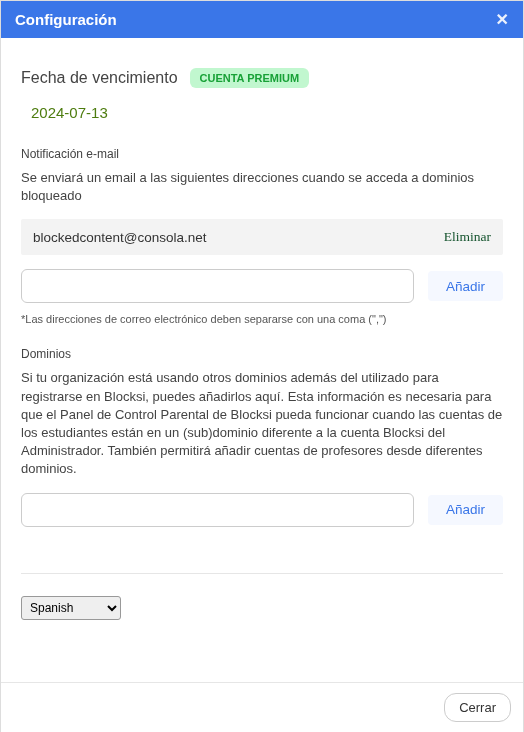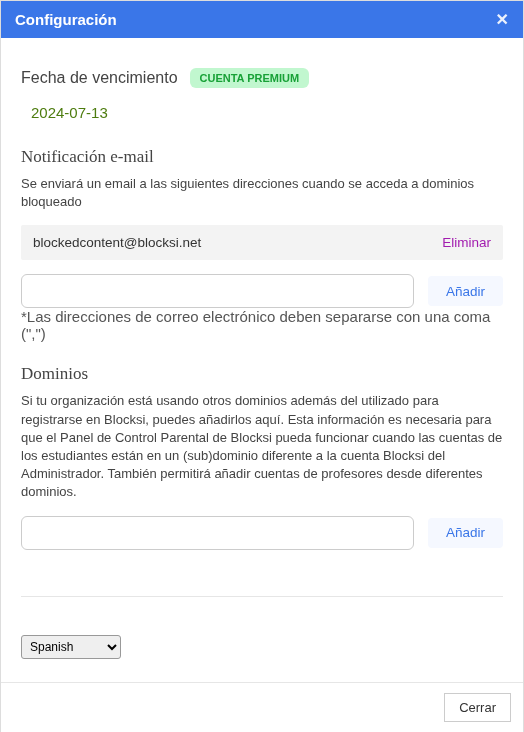--- a/index.html
+++ b/index.html
@@ -52,25 +52,24 @@
     font-weight: 700;
     padding: 4px 10px;
     border-radius: 6px;
   }
   .expiry-date {
     font-size: 15px;
     margin: 16px 0 26px 10px;
     color: #4d7c0f;
   }
   .section-title {
-    font-size: 17px;
+    font-size: 12px;
     color: #444;
     margin-top: 18px;
     margin-bottom: 8px;
-    font-family: Liberation Serif, serif;
   }
   .section-desc {
     font-size: 13px;
     color: #444;
     line-height: 1.4;
     margin-bottom: 14px;
   }
   .email-row {
     background: #f3f3f3;
     padding: 10px 12px;
@@ -78,80 +77,82 @@
     justify-content: space-between;
     align-items: center;
     border-radius: 2px;
     margin-bottom: 14px;
   }
   .email-value {
     font-size: 13.5px;
     color: #333;
   }
   .delete-link {
-    color: #a21caf;
+    color: #14532d;
     font-size: 13.5px;
     cursor: pointer;
+    font-family: Liberation Serif, serif;
   }
   .input-row {
     display: flex;
     gap: 14px;
     align-items: center;
+    margin-bottom: 10px;
   }
   .text-input {
     flex: 1;
     border: 1px solid #ccc;
     border-radius: 6px;
     height: 34px;
     padding: 0 10px;
     font-size: 13px;
   }
   .add-btn {
     background: #f5f8ff;
     color: #3a76e8;
     border: none;
     border-radius: 4px;
     height: 30px;
     padding: 0 18px;
     font-size: 13.5px;
     cursor: pointer;
   }
   .helper {
-    font-size: 15px;
+    font-size: 11px;
     color: #555;
     margin-bottom: 22px;
   }
   hr.sep {
     border: none;
     border-top: 1px solid #e6e6e6;
     margin: 46px 0 18px 0;
   }
   .lang-select {
     border: 1px solid #999;
     border-radius: 3px;
     height: 24px;
     font-size: 12px;
     padding: 0 4px;
-    margin-top: 20px;
+    margin-top: 4px;
     width: 100px;
   }
   .modal-footer {
     position: absolute;
     bottom: 0;
     width: 522px;
     border-top: 1px solid #e6e6e6;
     padding: 10px 12px;
     display: flex;
     justify-content: flex-end;
     background: #fff;
   }
   .close-btn {
     background: #fff;
     border: 1px solid #ccc;
-    border-radius: 0;
+    border-radius: 12px;
     padding: 6px 14px;
     font-size: 13px;
     cursor: pointer;
     color: #333;
   }
 </style>
 </head>
 <body>
 
 <div class="modal-header">
@@ -164,21 +165,21 @@
   <div class="section-row">
     <span class="section-label">Fecha de vencimiento</span>
     <span class="badge">CUENTA PREMIUM</span>
   </div>
   <div class="expiry-date">2024-07-13</div>
 
   <div class="section-title">Notificación e-mail</div>
   <div class="section-desc">Se enviará un email a las siguientes direcciones cuando se acceda a dominios bloqueado</div>
 
   <div class="email-row">
-    <span class="email-value">blockedcontent@blocksi.net</span>
+    <span class="email-value">blockedcontent@consola.net</span>
     <span class="delete-link">Eliminar</span>
   </div>
 
   <div class="input-row">
     <input class="text-input" type="text" style="">
     <button class="add-btn">Añadir</button>
   </div>
   <div class="helper">*Las direcciones de correo electrónico deben separarse con una coma (",")</div>
 
   <div class="section-title">Dominios</div>

